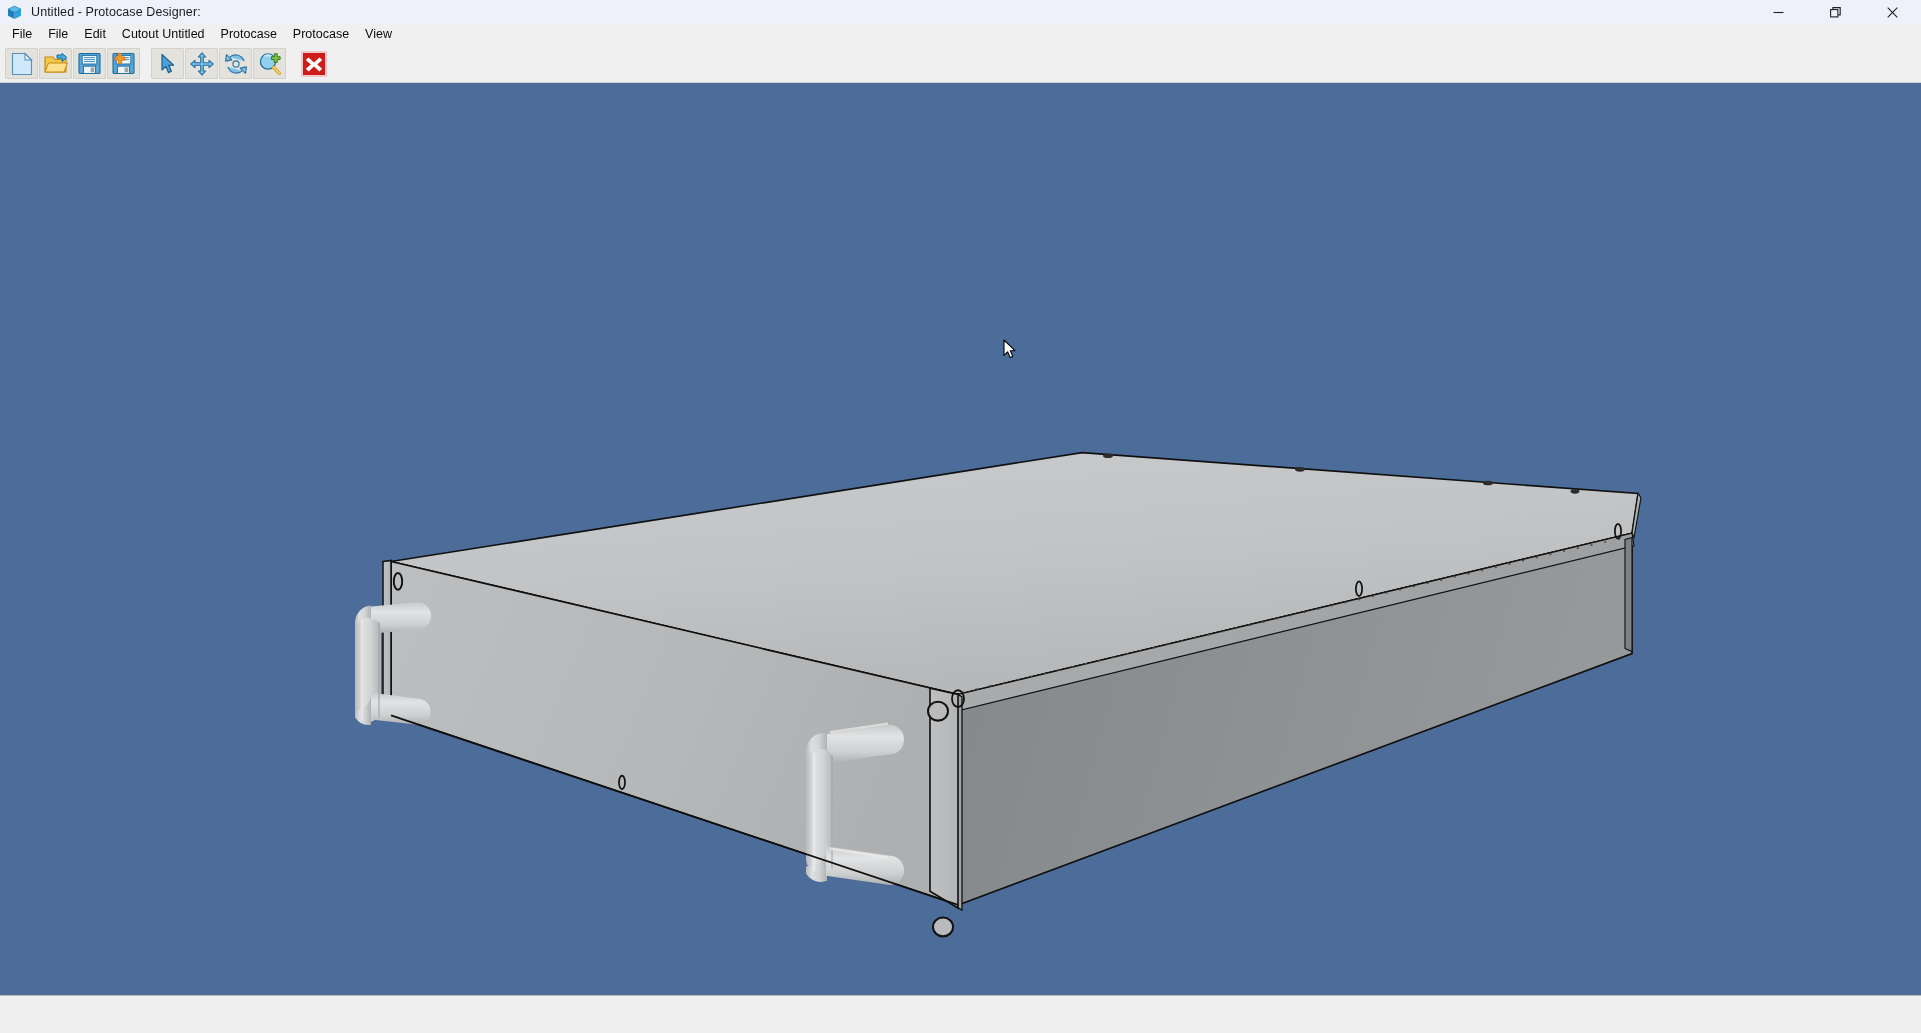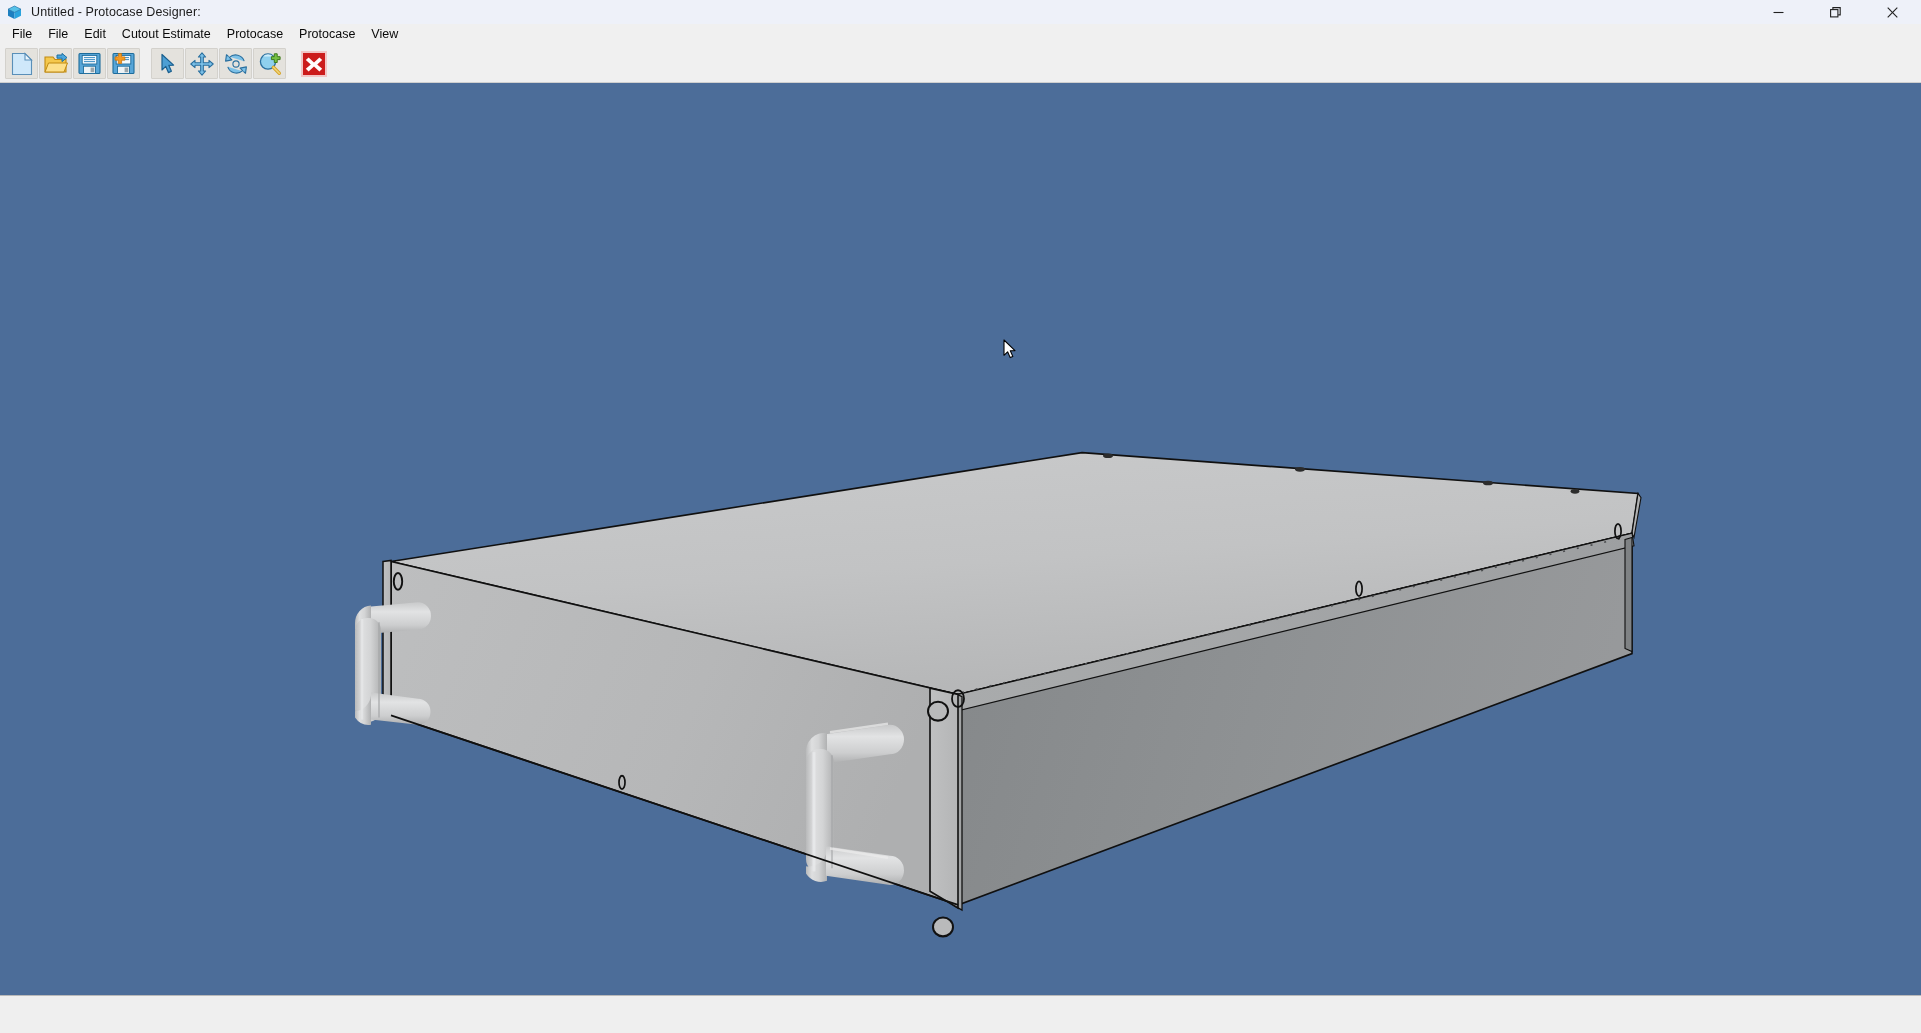--- a/index.html
+++ b/index.html
@@ -193,21 +193,21 @@
           <line x1="10.3" y1="0.7" x2="0.7" y2="10.3"></line>
         </svg>
       </div>
     </div>
   </div>
 
   <div class="menu-bar">
     <div class="menu-item">File</div>
     <div class="menu-item">File</div>
     <div class="menu-item">Edit</div>
-    <div class="menu-item">Cutout Estimate</div>
+    <div class="menu-item">Cutout Untitled</div>
     <div class="menu-item">Protocase</div>
     <div class="menu-item">Protocase</div>
     <div class="menu-item">View</div>
   </div>
 
   <div class="toolbar">
 
     <div class="tool-btn">
       <span>
         <svg width="22" height="24" viewBox="0 0 22 24">

